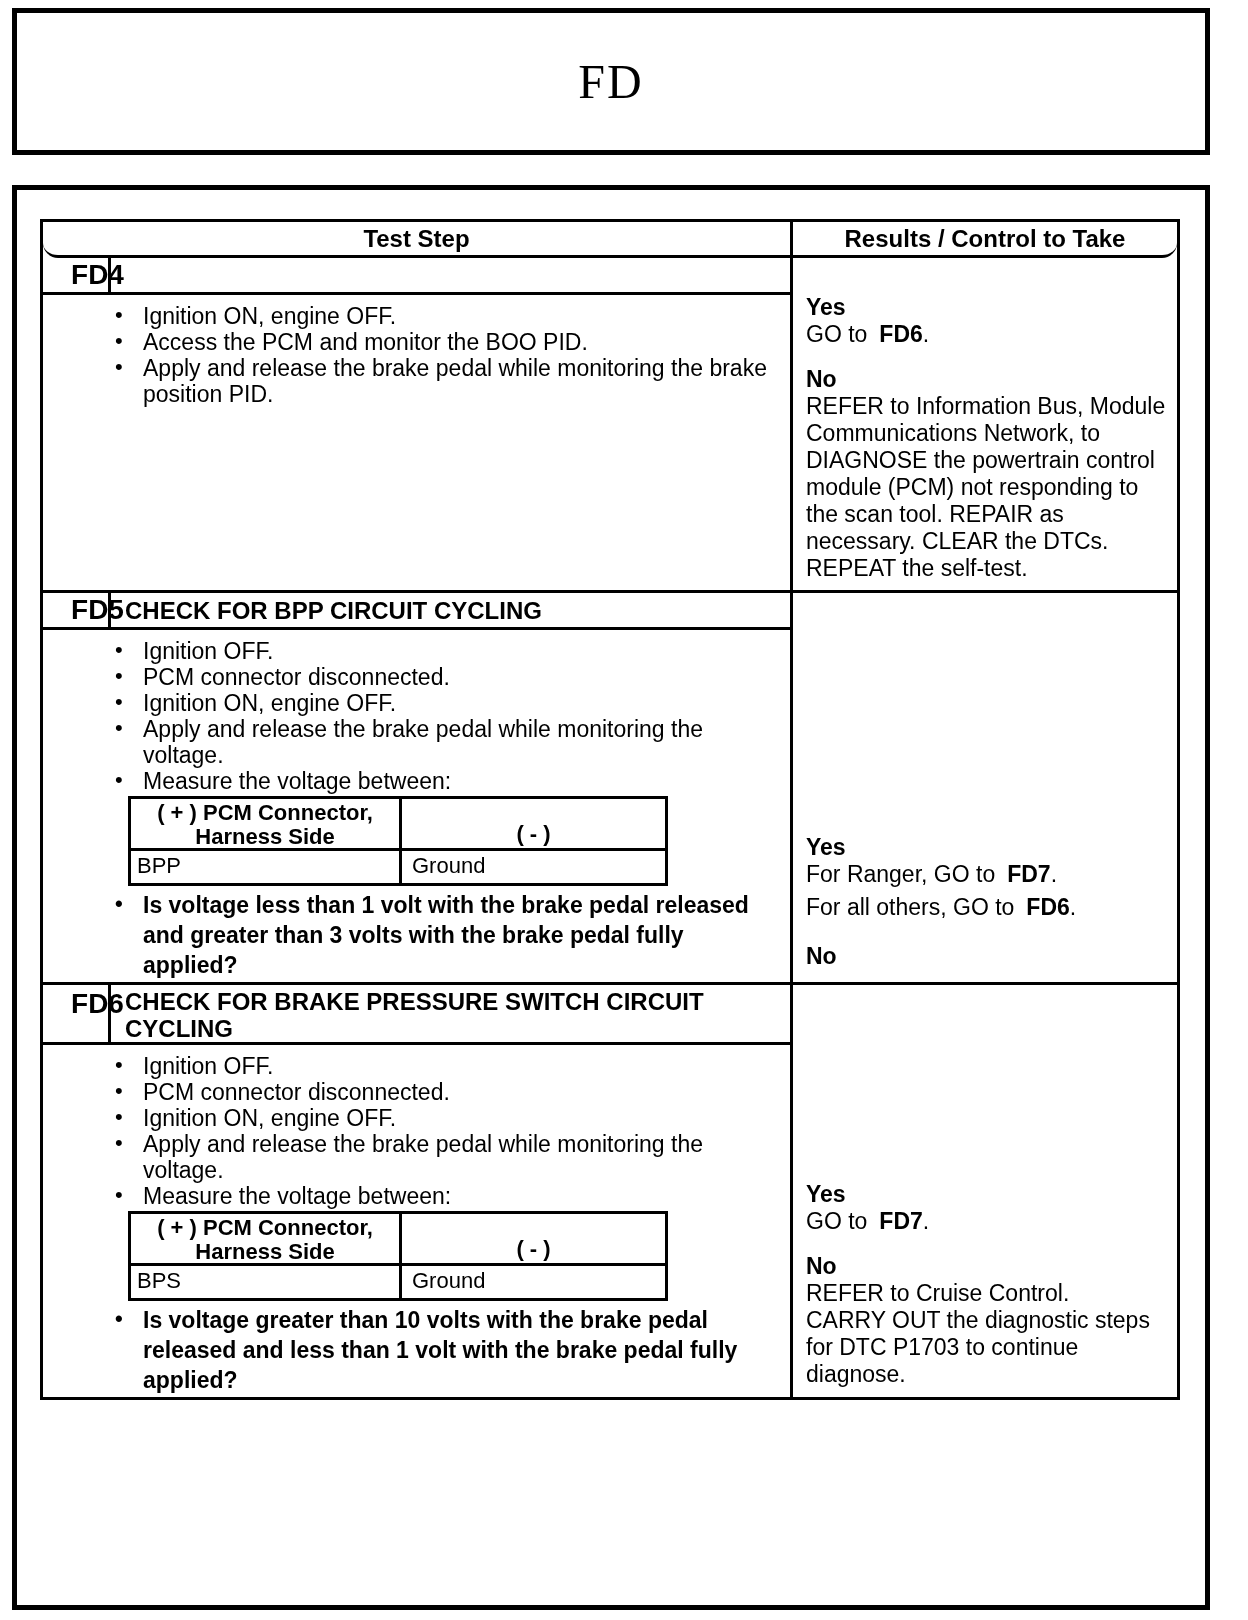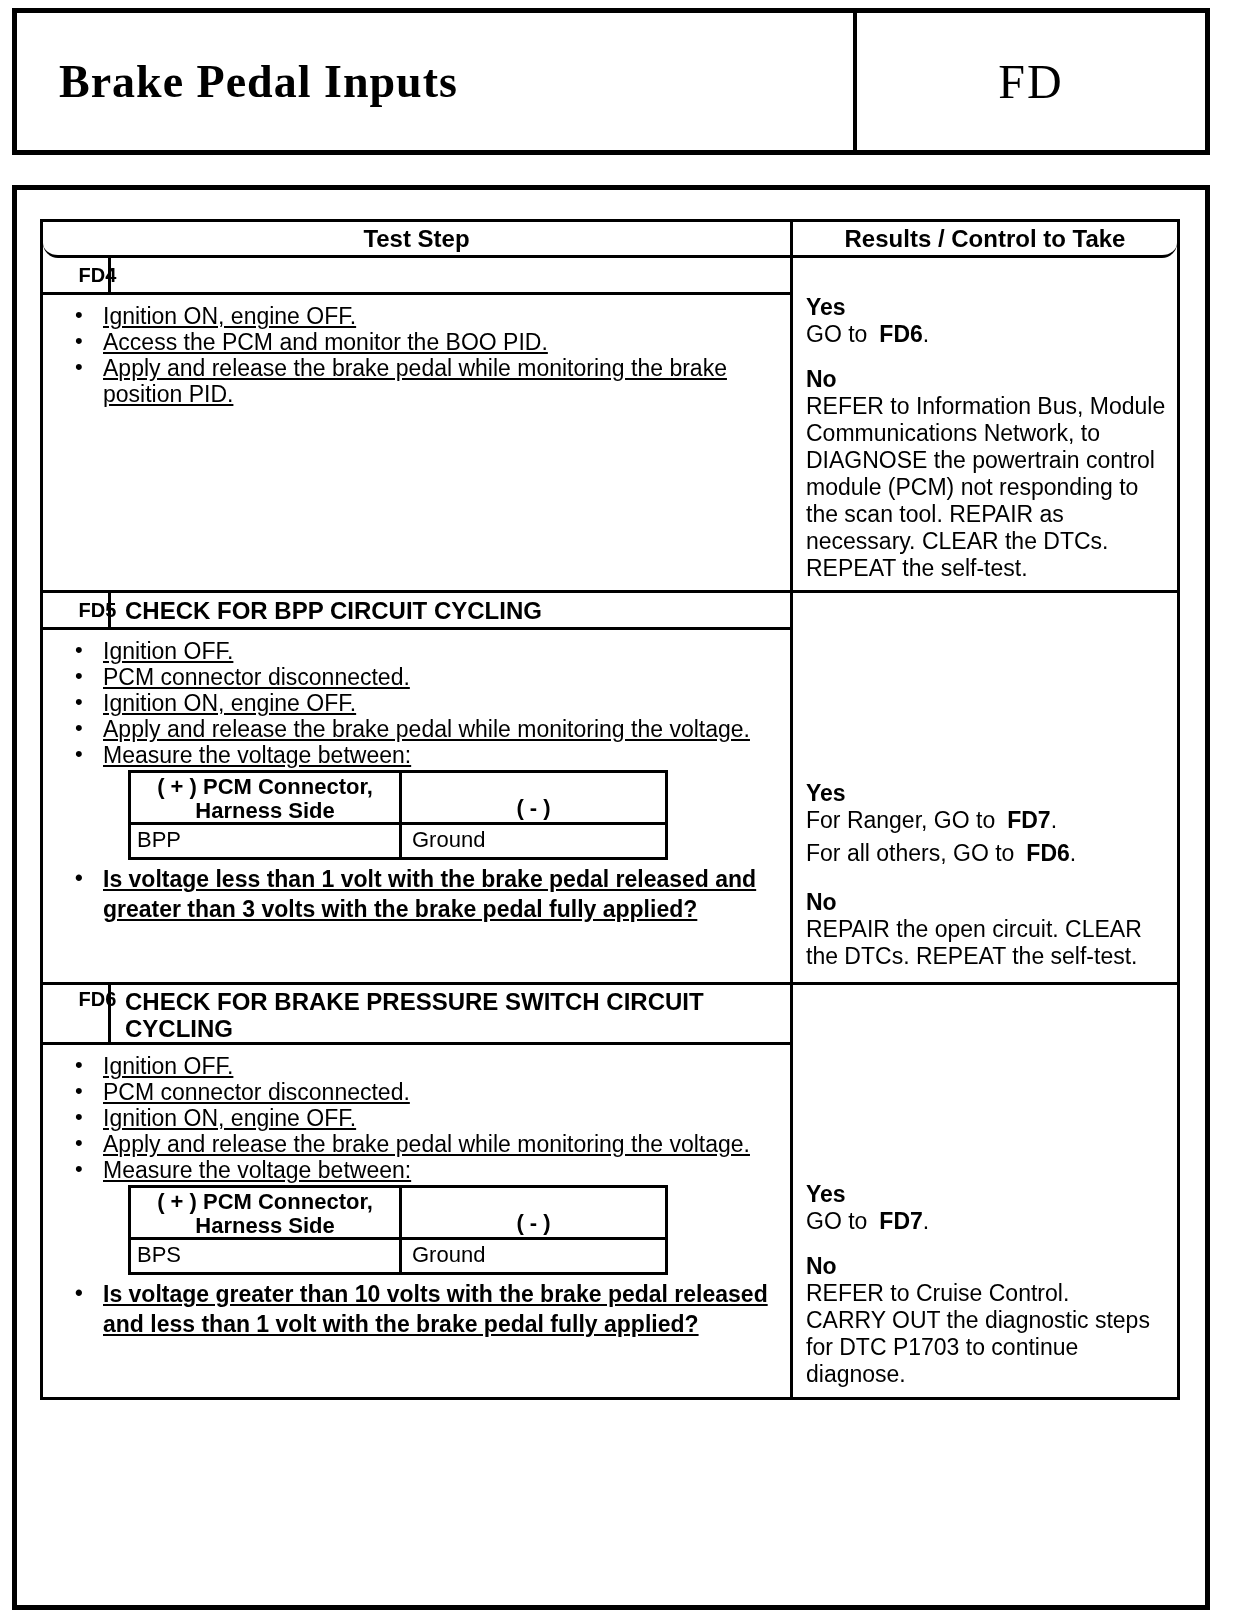--- a/index.html
+++ b/index.html
@@ -54,32 +54,32 @@
   .step-row + .step-row { border-top: 3px solid #000; }
   #row-fd4 { height: 332px; }
   #row-fd5 { height: 392px; }
   #row-fd6 { height: 415px; }
 
   .title-bar { display: flex; border-bottom: 3px solid #000; height: 37px; }
   .title-bar.tall { height: 60px; }
   .id-cell {
     width: 68px; border-right: 3px solid #000;
     display: flex; align-items: center; justify-content: center;
-    font-weight: bold; font-size: 20px; padding-left: 44px;
+    font-weight: bold; font-size: 28px; padding-left: 44px;
   }
   .title-bar.tall .id-cell { align-items: flex-start; padding-top: 3px; }
   .title-cell {
     flex: 1; display: flex; align-items: center;
     font-weight: bold; font-size: 24px; line-height: 27px;
     padding: 0 8px 0 14px;
   }
   .title-bar.tall .title-cell { align-items: flex-start; padding-top: 3px; }
 
   .step-body { padding: 8px 8px 0 0; font-size: 23px; line-height: 26px; }
-  ul.bullets { list-style: none; padding-left: 28px; text-decoration: underline; }
+  ul.bullets { list-style: none; padding-left: 68px; }
   ul.bullets li { position: relative; padding-left: 32px; }
   ul.bullets li::before {
     content: "\2022"; position: absolute; left: 4px; top: -1px; font-size: 22px;
   }
   li.question { font-weight: bold; line-height: 30px; margin-top: 4px; }
 
   .mini-table { width: 540px; margin: 2px 0 0 85px; border: 3px solid #000; font-size: 22px; }
   .mini-head { display: flex; border-bottom: 3px solid #000; height: 52px; }
   .mini-head .plus {
     width: 271px; border-right: 3px solid #000;
@@ -106,23 +106,20 @@
   .no-label { margin-top: 16px; }
   .goto-line { margin-bottom: 2px; }
   #res-fd5 .goto-line { margin-bottom: 6px; }
   .ref { font-weight: bold; margin-left: 12px; }
   .action-text { white-space: pre-line; }
 </style>
 </head>
 <body>
 
 <div class="header-box">
-  <div class="header-left">
-    <span class="doc-title">Brake Pedal Inputs</span>
-  </div>
   <div class="header-right">
     <span class="doc-code">FD</span>
   </div>
 </div>
 
 <div class="main-box">
   <div class="pinpoint-table">
 
     <div class="thead">
       <div class="hcell col-left">Test Step</div>
@@ -178,21 +175,20 @@
           <ul class="bullets">
             <li class="question">Is voltage less than 1 volt with the brake pedal released and greater than 3 volts with the brake pedal fully applied?</li>
           </ul>
         </div>
       </div>
       <div class="col-right results-cell" id="res-fd5">
         <div class="yes-label">Yes</div>
         <div class="goto-line"><span>For Ranger, GO to</span><span class="ref">FD7</span><span>.</span></div>
         <div class="goto-line"><span>For all others, GO to</span><span class="ref">FD6</span><span>.</span></div>
         <div class="no-label">No</div>
-        <div class="action-text">REPAIR the open circuit. CLEAR the DTCs. REPEAT the self-test.</div>
       </div>
     </div>
 
     <div class="step-row" id="row-fd6">
       <div class="col-left">
         <div class="title-bar tall">
           <div class="id-cell">FD6</div>
           <div class="title-cell">CHECK FOR BRAKE PRESSURE SWITCH CIRCUIT CYCLING</div>
         </div>
         <div class="step-body">

